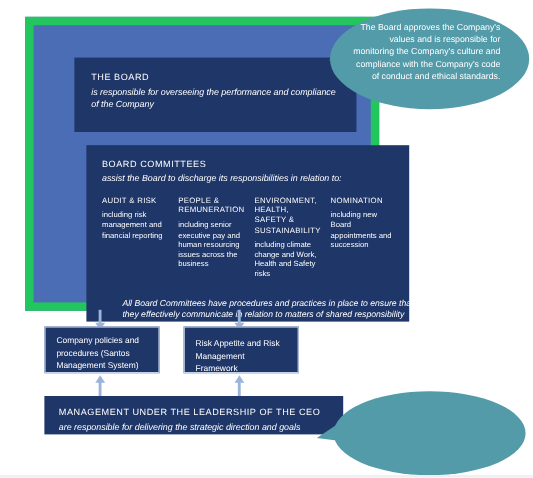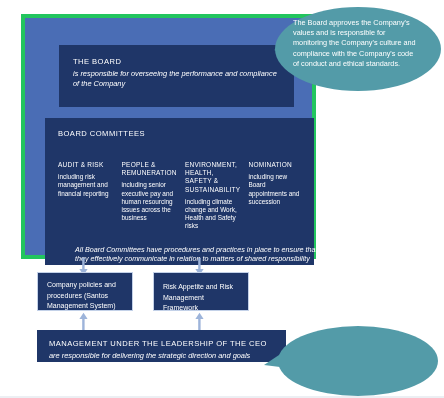--- a/index.html
+++ b/index.html
@@ -17,21 +17,21 @@
   }
 
   
   #governance-panel {
     position: absolute;
     left: 21px;
     top: 14px;
     width: 295px;
     height: 245px;
     background: #4a6db5;
-    border: 4px solid #22c55e;
+    border: 7px solid #22c55e;
     box-sizing: border-box;
   }
 
   
   .navy-card {
     position: absolute;
     background: #1f3668;
     color: #ffffff;
     box-sizing: border-box;
   }
@@ -40,21 +40,21 @@
   }
 
   #board-box {
     left: 34px;
     top: 27px;
     width: 235px;
     height: 62px;
     padding: 12px 14px 0 14px;
   }
   #committees-box {
-    left: 20px;
+    left: 44px;
     top: 100px;
     width: 269px;
     height: 147px;
     padding: 11px 13px 0 13px;
   }
 
   .card-title {
     font-size: 7.6px;
     letter-spacing: 0.45px;
     line-height: 10px;
@@ -150,20 +150,21 @@
     position: absolute;
     left: 0;
     top: 0;
   }
   .bubble .bubble-text {
     position: absolute;
     color: #ffffff;
     font-size: 7.3px;
     line-height: 10.2px;
     margin: 0;
+    text-align: right;
   }
 
   #bubble-board {
     left: 254px;
     top: 4px;
     width: 190px;
     height: 95px;
   }
   #bubble-board .bubble-text {
     left: 39px;
@@ -198,20 +199,21 @@
 
 <div id="governance-panel">
 
   <div class="navy-card" id="board-box">
     <p class="card-title">THE BOARD</p>
     <p class="card-sub">is responsible for overseeing the performance and compliance of the Company</p>
   </div>
 
   <div class="navy-card" id="committees-box">
     <p class="card-title">BOARD COMMITTEES</p>
+    <p class="card-sub">assist the Board to discharge its responsibilities in relation to:</p>
 
     <div id="committee-columns">
       <div class="committee-col">
         <p class="col-head">AUDIT &amp; RISK</p>
         <p class="col-body">including risk management and financial reporting</p>
       </div>
       <div class="committee-col">
         <p class="col-head">PEOPLE &amp; REMUNERATION</p>
         <p class="col-body">including senior executive pay and human resourcing issues across the business</p>
       </div>

